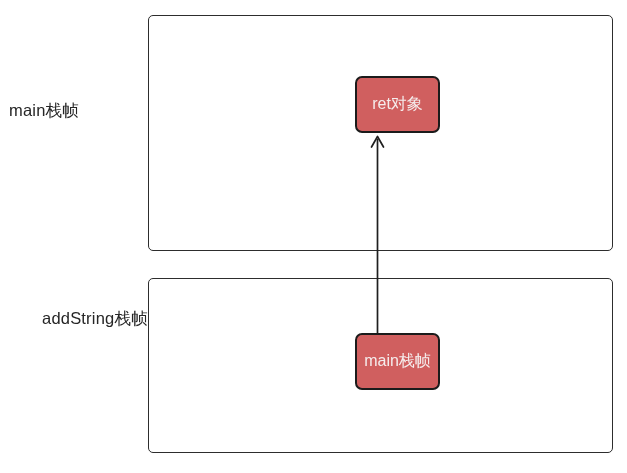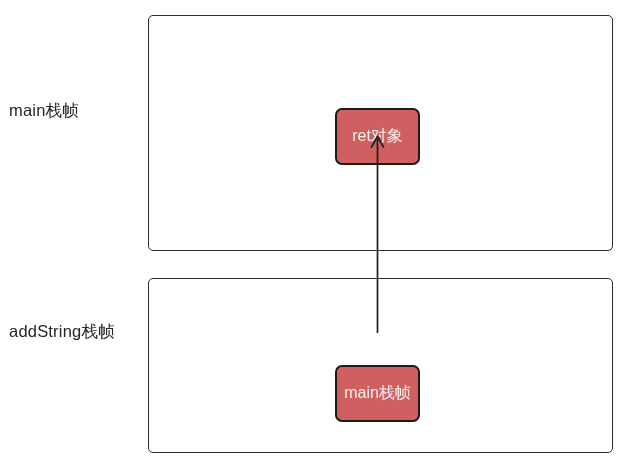--- a/index.html
+++ b/index.html
@@ -24,46 +24,45 @@
   }
   .frame-label {
     position: absolute;
     left: 9px;
     font-size: 16.5px;
     color: var(--label_text);
     white-space: nowrap;
     letter-spacing: 0.2px;
   }
   .frame-label.main { top: 100px; }
-  .frame-label.addstring { top: 321px; }
+  .frame-label.addstring { top: 308px; margin-left: 33px; }
   .frame-rect {
     position: absolute;
     left: 148px;
     width: 465px;
     border: 1.6px solid var(--frame_border);
     border-radius: 5px;
     background: #ffffff;
   }
   .frame-rect.top { top: 15px; height: 236px; }
   .frame-rect.bottom { top: 278px; height: 175px; }
   .obj-box {
     position: absolute;
-    left: 335px;
+    left: 355px;
     width: 85px;
     height: 57px;
     background: var(--object_fill);
     border: 2px solid var(--object_border);
     border-radius: 7px;
     display: flex;
     align-items: center;
     justify-content: center;
     color: var(--object_text);
     font-size: 16px;
     z-index: 2;
-    margin-top: 32px;
   }
   .obj-box.ret { top: 76px; }
   .obj-box.str { top: 333px; }
   .arrow-overlay {
     position: absolute;
     left: 0; top: 0;
     width: 627px;
     height: 473px;
     pointer-events: none;
     z-index: 3;

